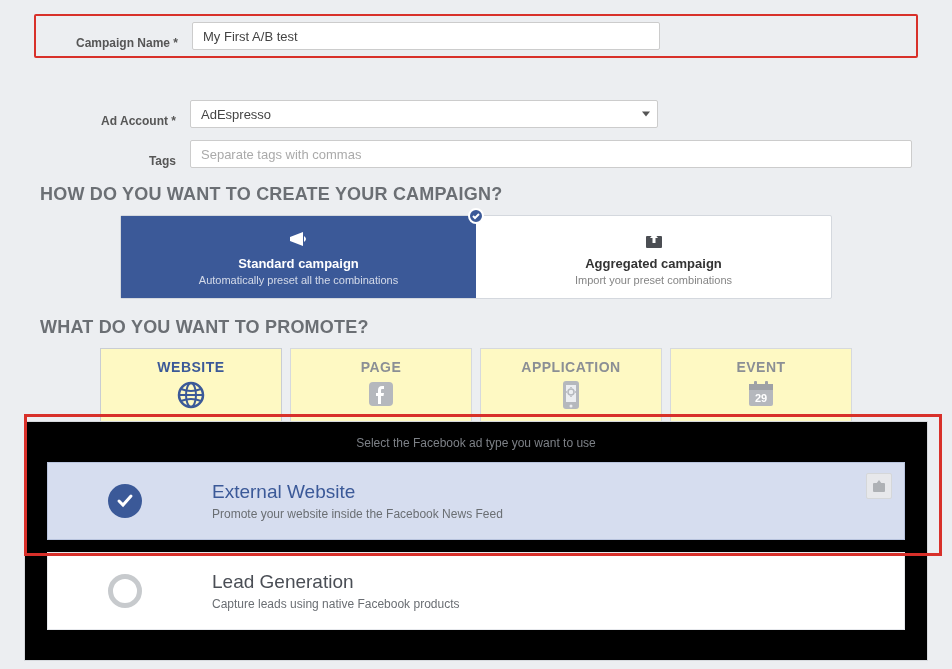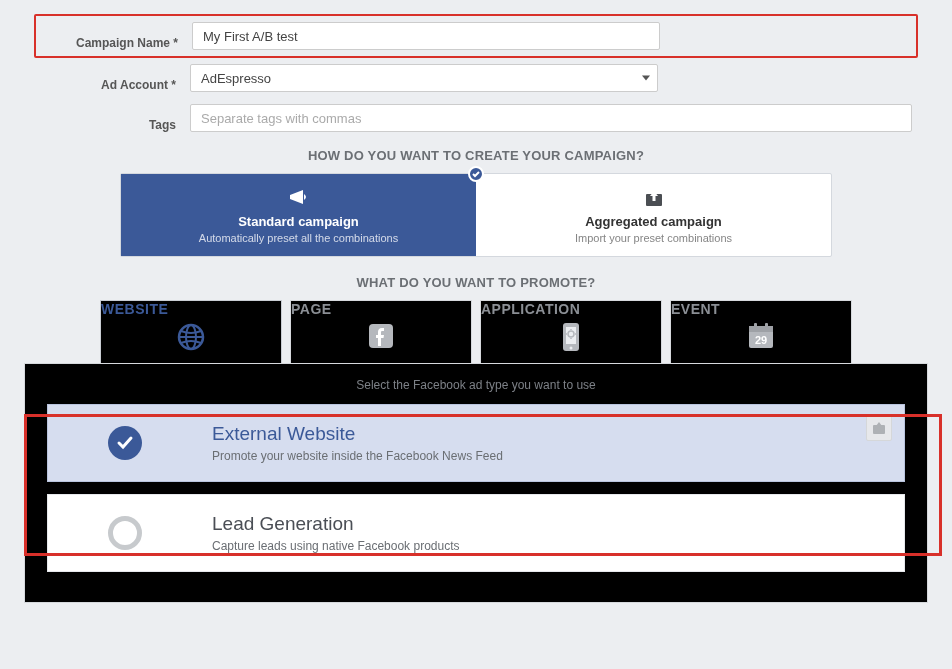--- a/index.html
+++ b/index.html
@@ -27,34 +27,33 @@
     border: 1px solid #ccc;
     border-radius: 2px;
     background: #fff;
     font-size: 13px;
     padding: 0 10px;
     outline: none;
     color: #444;
   }
   .form-control::placeholder { color: #aaa; }
   .control-400 { width: 468px; }
-  .select-wrap { position: relative; display: inline-block; }
+  .select-wrap { position: relative; display: inline-block; margin-top: 36px; }
   .select-caret {
     position: absolute; right: 8px; top: 50%; transform: translateY(-50%);
     width: 0; height: 0; border-left: 4px solid transparent;
     border-right: 4px solid transparent; border-top: 5px solid #555;
     pointer-events: none;
   }
   .control-full { flex: 1; }
   .highlight-red { border: 2px solid #d8302a; border-radius: 2px; padding: 6px; }
   .row1-wrap { margin: -6px -6px 6px -6px; }
 
   .section-heading {
-    text-align: center;
-    font-size: 13px;
+    font-size: 18px;
     font-weight: 700;
     color: #6b6f74;
     letter-spacing: 0.2px;
     margin: 16px 0 10px 0;
   }
 
   .campaign-types {
     display: flex;
     margin: 0 80px 18px 80px;
     border: 1px solid #d4d8de;
@@ -82,25 +81,25 @@
     width: 16px; height: 16px; border-radius: 50%;
     background: #3b5998; border: 2px solid #fff;
     display: flex; align-items: center; justify-content: center;
   }
 
   .promote-tabs {
     display: flex; gap: 8px; margin: 0 60px; 
   }
   .ptab {
     flex: 1;
-    background: #000000;
+    background: #fef9c3;
     border: 1px solid #d6d9dd;
     border-bottom: none;
-    text-align: left;
-    padding: 0 0 10px 0;
+    text-align: center;
+    padding: 10px 0 10px 0;
     cursor: pointer;
     color: #8b8f95;
   }
   .ptab-title { font-weight: 700; font-size: 14px; letter-spacing: 0.5px; margin-bottom: 4px; }
   .ptab.selected { color: #3b5998; border-color: #c9cdd3; }
   .ptab.selected .ptab-title { color: #3b5998; }
   .ptab-icon { display: block; margin: 2px auto 0 auto; }
 
   .ad-type-panel {
     background: #000000;

